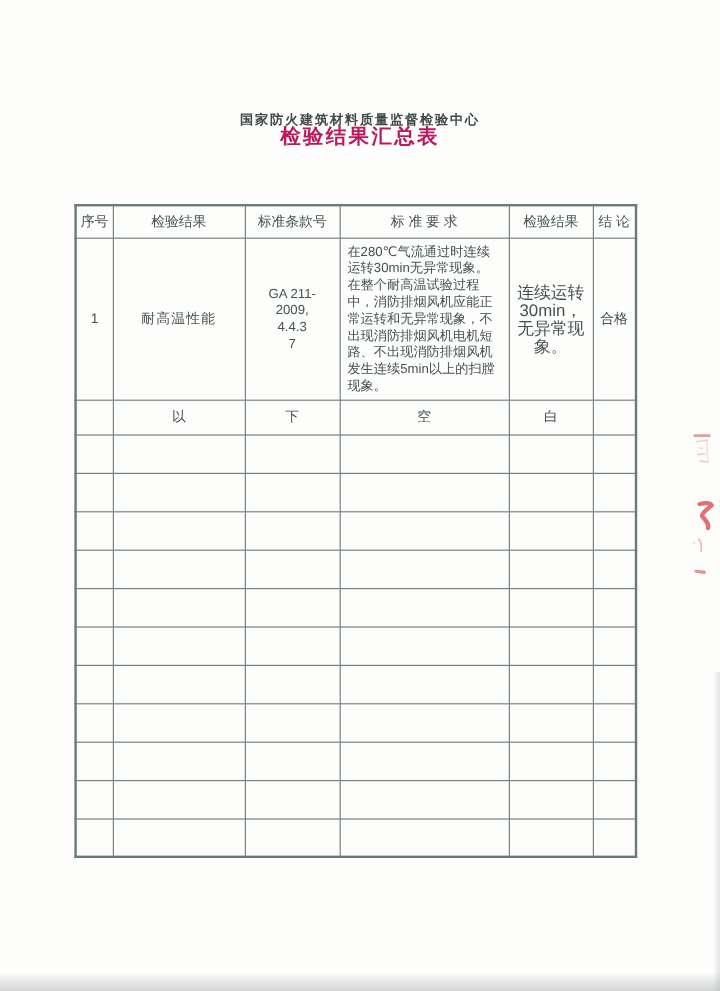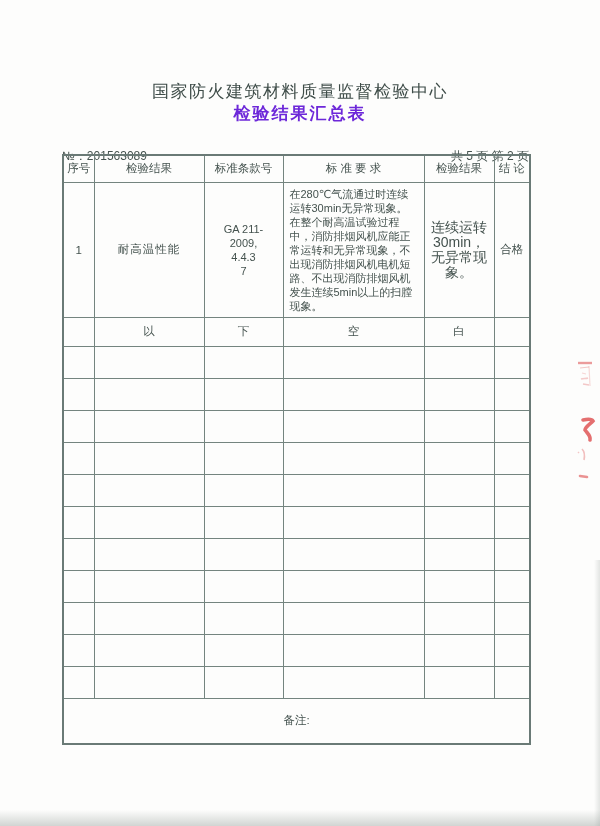--- a/index.html
+++ b/index.html
@@ -3,36 +3,36 @@
 <meta charset="utf-8">
 <style>
   html, body { margin:0; padding:0; background:#ffffff; }
   .page {
     position:relative; width:600px; height:826px;
     background:#fdfdfc; overflow:hidden;
     font-family:"Liberation Sans","DejaVu Sans",sans-serif;
     color:#44524e;
   }
   .title-line1 {
-    position:absolute; top:76px; left:0; right:0; margin:4px;
-    text-align:center; font-size:17px; font-weight:normal;
+    position:absolute; top:76px; left:0; right:0; margin:16px;
+    text-align:center; font-size:11px; font-weight:bold;
     letter-spacing:1.5px; color:#3e4c48;
   }
   .title-line2 {
     position:absolute; top:102px; left:0; right:0; margin:0;
     text-align:center; font-size:17px; font-weight:bold;
-    letter-spacing:2px; color:#6d28d9;
+    letter-spacing:2px; color:#be185d;
   }
   .meta {
     position:absolute; top:148px; left:62px; width:467px;
     display:flex; justify-content:space-between;
     font-size:12px; color:#44524e;
   }
   table.results {
-    position:absolute; left:62px; top:154px; width:467px;
+    position:absolute; left:62px; top:170px; width:467px;
     border-collapse:collapse; table-layout:fixed;
     border:2px solid #6a7a76;
     padding-left:20px;
   }
   table.results th, table.results td {
     border:1px solid #74847f; font-weight:normal;
     font-size:11.5px; text-align:center; vertical-align:middle;
     padding:0; color:#44524e; overflow:hidden;
   }
   thead tr { height:27px; }
@@ -65,24 +65,20 @@
   }
 </style>
 </head>
 <body>
 
 <div class="page">
 
   <h1 class="title-line1">国家防火建筑材料质量监督检验中心</h1>
   <h2 class="title-line2">检验结果汇总表</h2>
 
-  <div class="meta">
-    <span>№：201563089</span>
-    <span>共 5 页 第 2 页</span>
-  </div>
 
   <table class="results">
     <colgroup>
       <col style="width:31px">
         <col style="width:110px">
         <col style="width:79px">
       <col style="width:141px">
         <col style="width:70px">
         <col style="width:36px">
     </colgroup>
@@ -197,23 +193,20 @@
           <td></td>
         </tr>
         <tr class="row-empty">
           <td></td>
           <td></td>
           <td></td>
           <td></td>
           <td></td>
           <td></td>
         </tr>
-        <tr class="row-remark">
-          <td colspan="6">备注:</td>
-        </tr>
       </tbody>
   </table>
 
   <svg class="stamp" viewBox="0 0 42 135">
     <g fill="none" stroke="#dd4b4b">
       <path d="M20 11 L34 11" stroke-width="2.4" opacity="0.55"></path>
       <path d="M22 16 L31 15" stroke-width="1.2" opacity="0.30"></path>
       <path d="M24 21 L28 22" stroke-width="1.2" opacity="0.22"></path>
       <path d="M23 27 C25 26,28 27,30 26" stroke-width="1.4" opacity="0.28"></path>
       <path d="M25 32 L31 33" stroke-width="1.4" opacity="0.30"></path>

